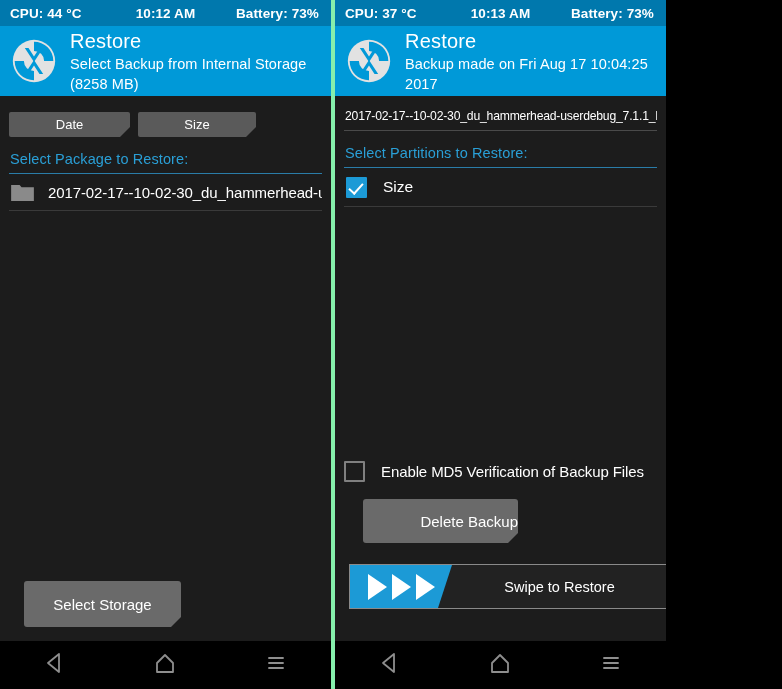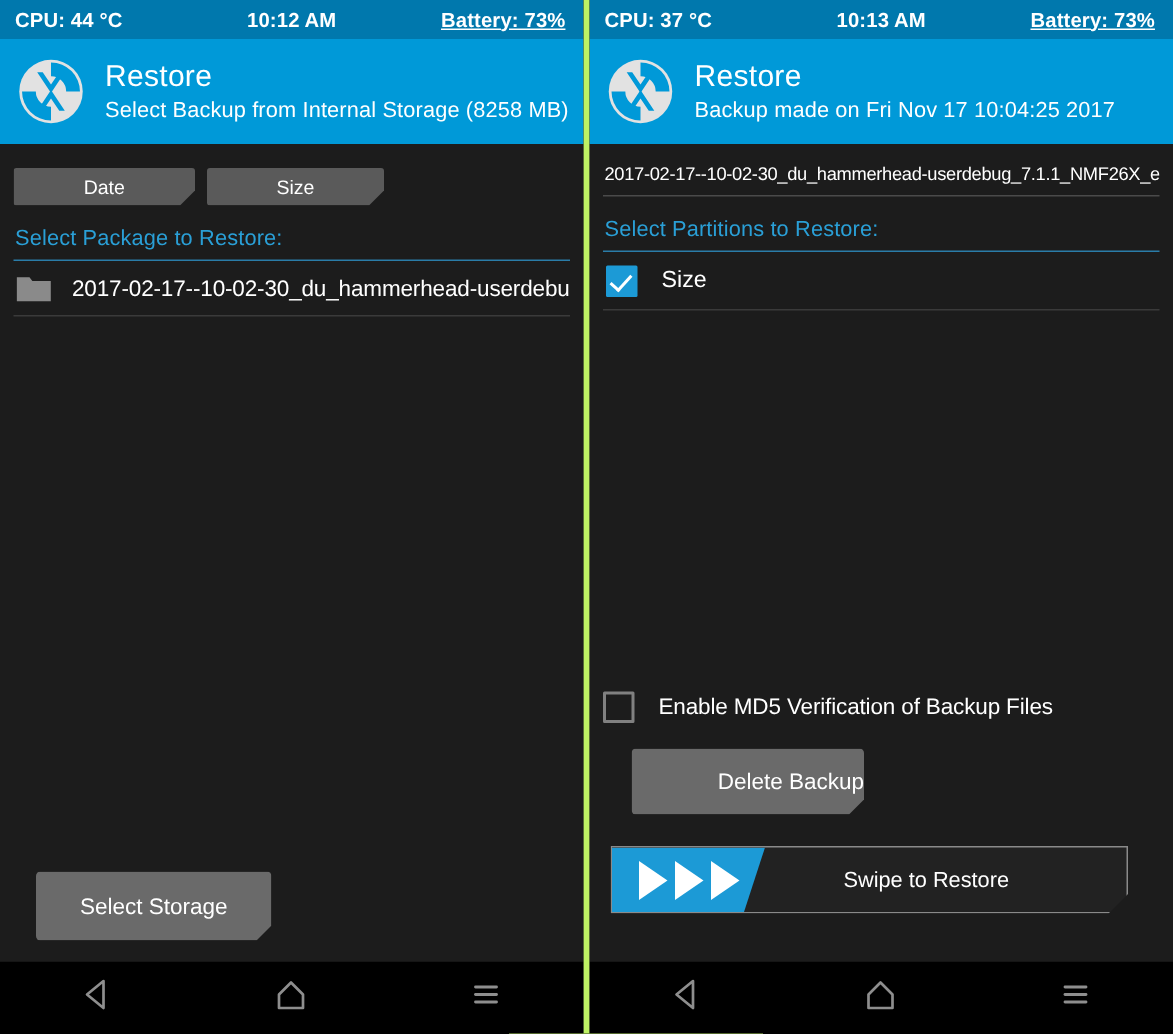--- a/index.html
+++ b/index.html
@@ -4,22 +4,22 @@
 <style>
   * { box-sizing: border-box; margin: 0; padding: 0; }
   html, body {
     width: 782px; height: 689px;
     background: #000;
     font-family: "Liberation Sans", sans-serif;
     overflow: hidden;
   }
   .screens {
     display: flex;
-    width: 782px; height: 689px;
-    background: #bef264;
+    width: 666px; height: 689px;
+    background: #86efac;
   }
   .phone {
     width: 389px; height: 689px;
     background: #1c1c1c;
     position: relative;
     display: flex; flex-direction: column;
     overflow: hidden;
   }
   .phone.right { margin-left: 4px; width: 389px; }
 
@@ -29,21 +29,21 @@
     background: #0078ad;
     color: #ffffff;
     display: flex; align-items: center;
     font-size: 13.5px;
     font-weight: bold;
     letter-spacing: 0.1px;
     flex: 0 0 auto;
   }
   .sb-cpu { padding-left: 10px; width: 33%; }
   .sb-time { width: 34%; text-align: center; }
-  .sb-batt { width: 33%; text-align: right; padding-right: 12px; text-decoration: underline; }
+  .sb-batt { width: 33%; text-align: right; padding-right: 12px; }
 
   
   .header {
     height: 70px;
     background: #0099d8;
     display: flex; align-items: center;
     padding-left: 11px;
     flex: 0 0 auto;
   }
   .twrp-logo { width: 46px; height: 46px; flex: 0 0 auto; }
@@ -333,21 +333,21 @@
         <svg viewBox="0 0 100 100" width="46" height="46">
           <circle cx="50" cy="50" r="46" fill="#e2e2e2"></circle>
           <path d="M50 8 A42 42 0 0 1 92 50 L72 50 A22 22 0 0 0 50 28 Z" fill="#0099d8"></path>
           <path d="M50 92 A42 42 0 0 1 8 50 L28 50 A22 22 0 0 0 50 72 Z" fill="#0099d8"></path>
           <path d="M30 22 L50 52 L70 22 L62 22 L50 40 L38 22 Z" fill="#0099d8"></path>
           <path d="M30 78 L50 48 L70 78 L62 78 L50 60 L38 78 Z" fill="#0099d8"></path>
         </svg>
       </span>
       <div class="header-text">
         <div class="header-title">Restore</div>
-        <div class="header-sub">Backup made on Fri Nov 17 10:04:25 2017</div>
+        <div class="header-sub">Backup made on Fri Aug 17 10:04:25 2017</div>
       </div>
     </div>
     <div class="header-divider"></div>
 
     <div class="body">
 
       <div class="namevalue">2017-02-17--10-02-30_du_hammerhead-userdebug_7.1.1_NMF26X_eng.ma</div>
       <div class="namerule"></div>
 
       <div class="seclabel">Select Partitions to Restore:</div>

